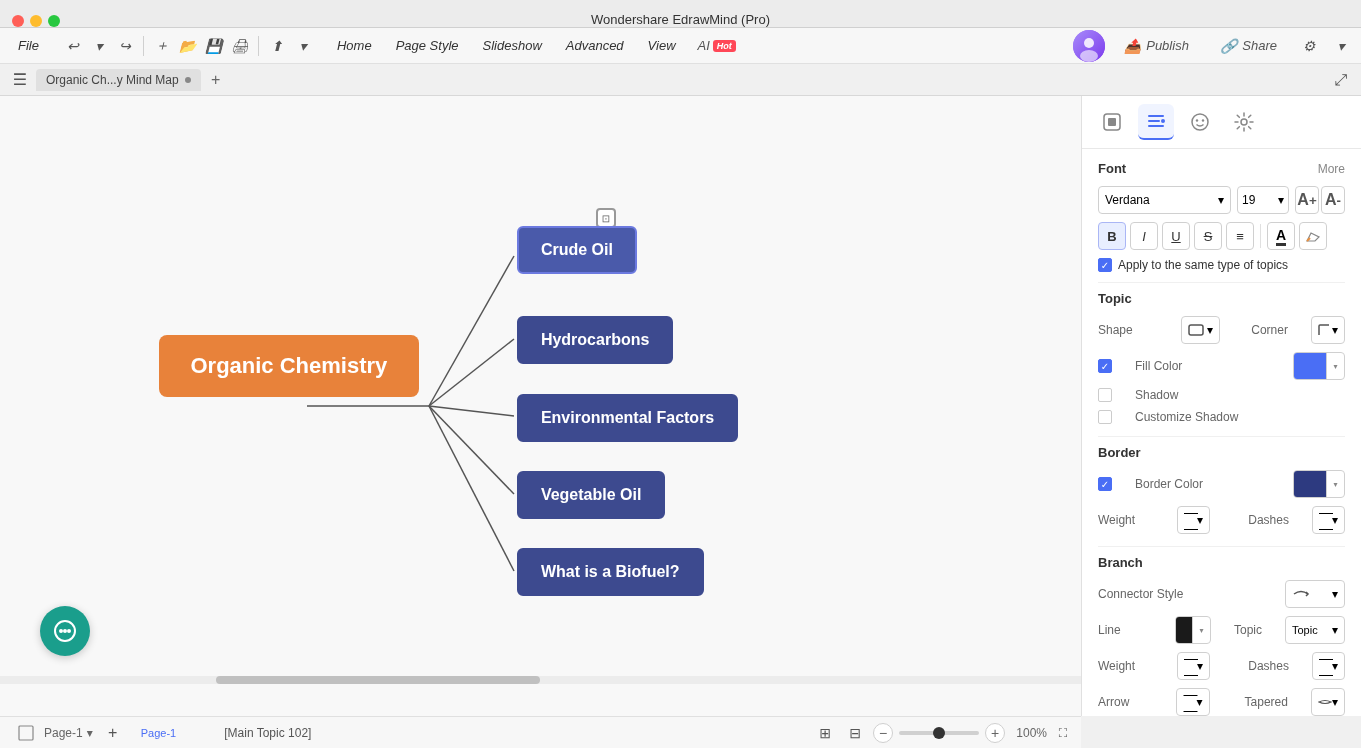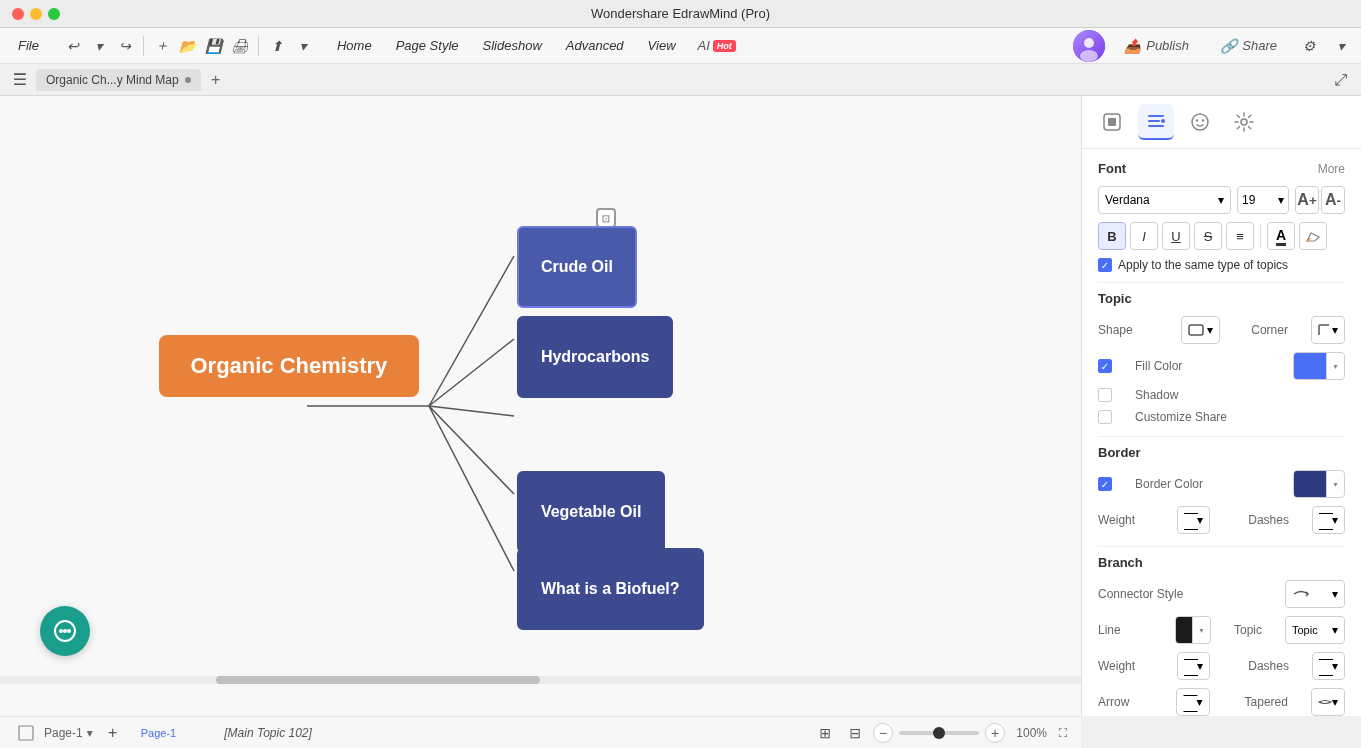--- a/index.html
+++ b/index.html
@@ -3,21 +3,21 @@
   <meta charset="utf-8">
   <style>
     * { box-sizing: border-box; margin: 0; padding: 0; }
     body { font-family: -apple-system, BlinkMacSystemFont, 'Segoe UI', sans-serif; background: #f0f0f0; width: 1361px; height: 748px; overflow: hidden; }
 
     
     .title-bar {
       height: 28px;
       background: #ececec;
       display: flex;
-      align-items: center;
+      align-items: flex-end;
       justify-content: center;
       position: relative;
       border-bottom: 1px solid #d0d0d0;
     }
     .title-bar-title {
       font-size: 13px;
       color: #333;
       font-weight: 500;
     }
     .traffic-lights {
@@ -169,21 +169,21 @@
       font-size: 22px;
       white-space: nowrap;
       z-index: 2;
     }
 
     
     .topic-node {
       position: absolute;
       background: #3d4a8f;
       border-radius: 6px;
-      padding: 30px 22px;
+      padding: 13px 22px;
       color: white;
       font-weight: bold;
       font-size: 16px;
       white-space: nowrap;
       border: 2px solid #3d4a8f;
     }
     .topic-node.selected {
       border: 2px solid #6c7ae0;
       background: #4a5aaa;
     }
@@ -604,20 +604,23 @@
       <div class="collapse-icon" style="position:absolute; left:487px; top:52px;">⊡</div>
 
       <div class="topic-node selected" style="position:absolute; left:398px; top:70px;">
         <span>Crude Oil</span>
       </div>
 
       <div class="topic-node" style="position:absolute; left:398px; top:160px;">
         <span>Hydrocarbons</span>
       </div>
 
+      <div class="topic-node" style="position:absolute; left:398px; top:238px;">
+        <span>Environmental Factors</span>
+      </div>
 
       <div class="topic-node" style="position:absolute; left:398px; top:392px;">
         <span>What is a Biofuel?</span>
       </div>
 
       <div class="topic-node" style="position:absolute; left:398px; top:315px;">
         <span>Vegetable Oil</span>
       </div>
     </div>
 
@@ -740,21 +743,21 @@
             <div class="color-swatch-inner" style="background:#4a6ef5;"></div>
             <div class="color-dropdown">▾</div>
           </div>
         </div>
         <div class="prop-row">
           <div style="width:14px; height:14px; border:1px solid #ccc; border-radius:2px; background:white;"></div>
           <span class="prop-label" style="width:auto;">Shadow</span>
         </div>
         <div class="prop-row">
           <div style="width:14px; height:14px; border:1px solid #ccc; border-radius:2px; background:white;"></div>
-          <span class="prop-label" style="width:auto;">Customize Share</span>
+          <span class="prop-label" style="width:auto;">Customize Shadow</span>
         </div>
       </div>
 
       <div class="section-divider"></div>
 
       <div class="topic-section">
         <div class="section-header">
           <span class="section-title">Border</span>
         </div>
         <div class="prop-row">
@@ -846,21 +849,21 @@
       </svg>
   </div>
   <div class="page-selector">
     <span>Page-1</span>
     <span>▾</span>
   </div>
   <div class="menu-icon-btn" style="font-size:16px;">+</div>
   <span style="color:#888; font-size:11px; margin-left:8px;">
     <span class="page-name">Page-1</span>
   </span>
-  <span style="margin-left: 40px; font-size:12px; color:#555;font-style:italic;">[Main Topic 102]</span>
+  <span style="margin-left: 40px; font-size:12px; color:#555;">[Main Topic 102]</span>
   <div class="zoom-controls">
     <div class="menu-icon-btn">⊞</div>
     <div class="menu-icon-btn">⊟</div>
     <div class="zoom-btn">−</div>
     <div class="zoom-slider">
       <div class="zoom-handle"></div>
     </div>
     <div class="zoom-btn">+</div>
     <span style="font-size:12px; min-width:36px; text-align:right;">100%</span>
     <div class="fullscreen-btn">⛶</div>

